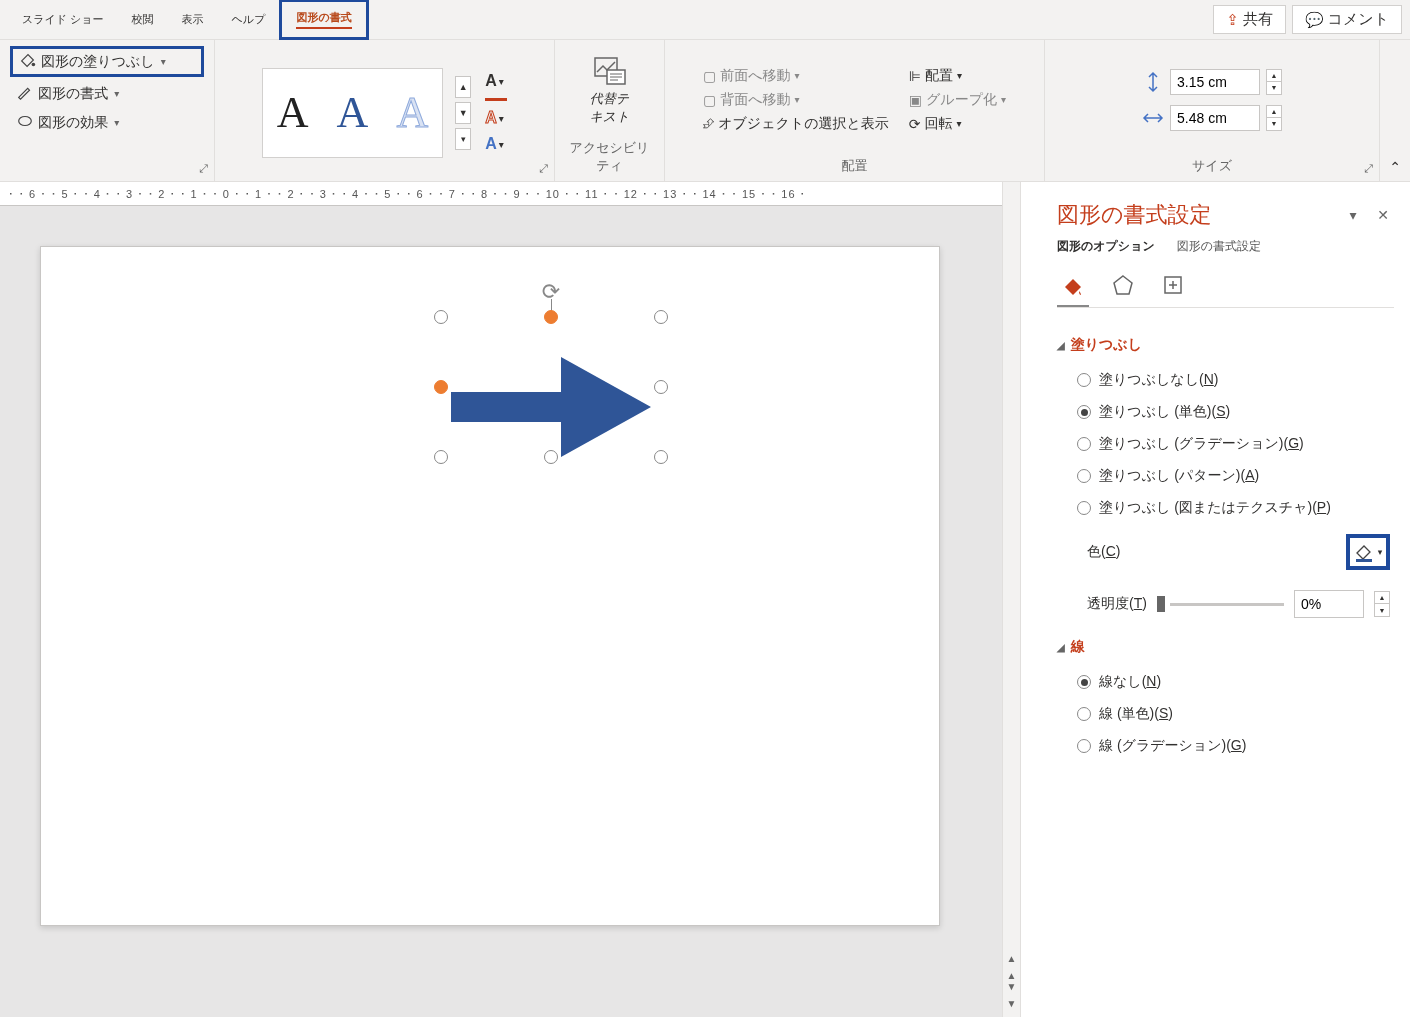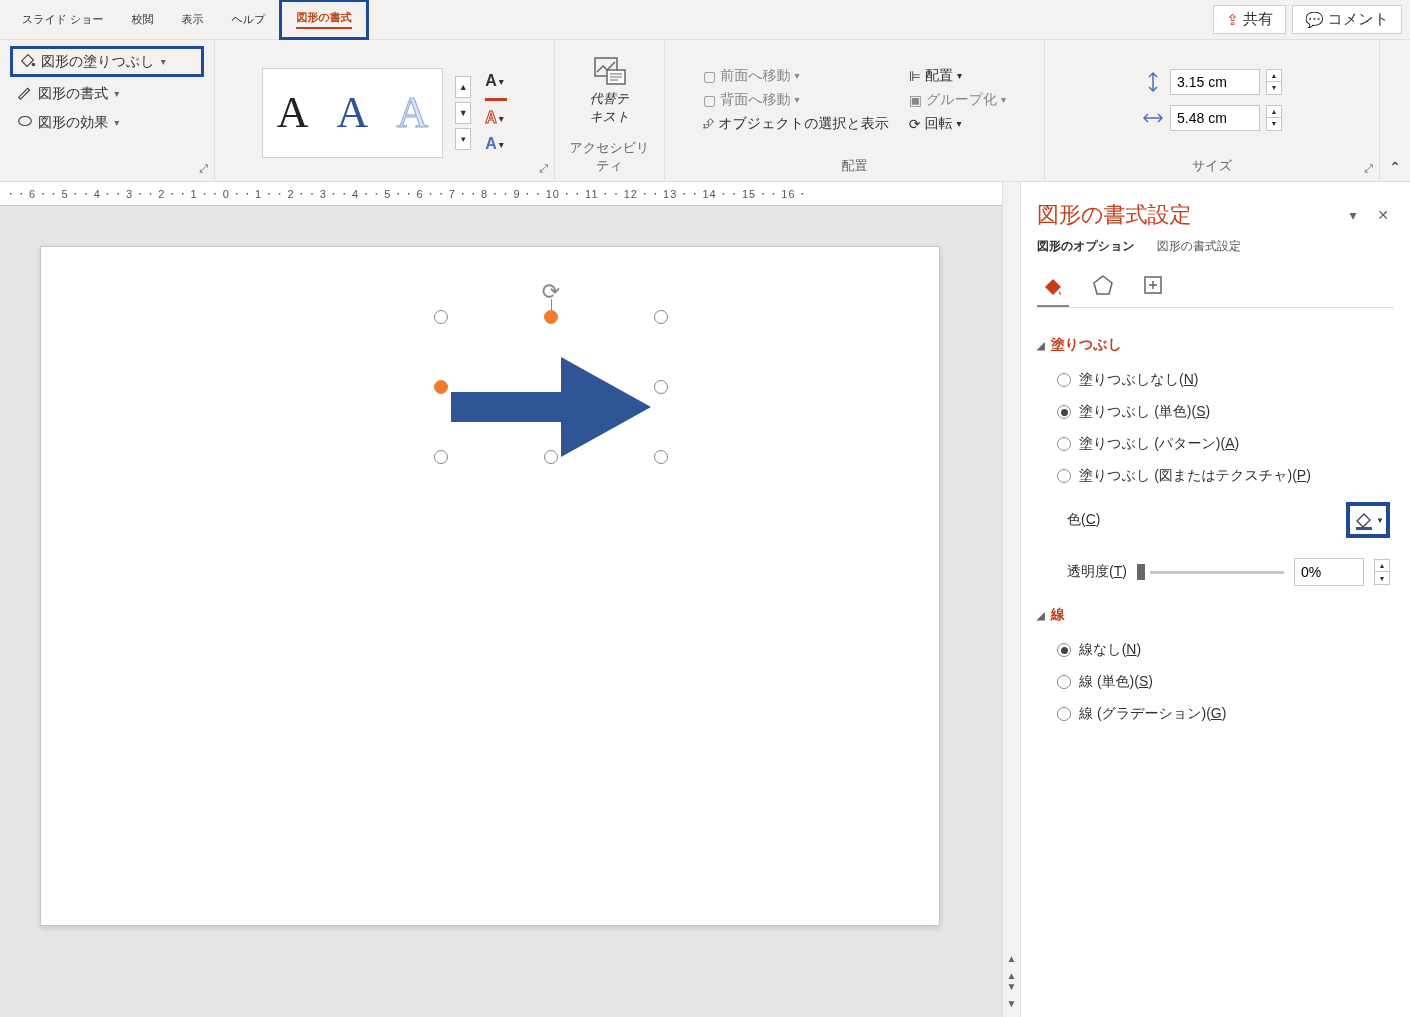--- a/index.html
+++ b/index.html
@@ -56,21 +56,21 @@
 .shape-sel { position: absolute; left: 400px; top: 70px; width: 220px; height: 140px; }
 .rot-handle { position: absolute; left: 50%; top: -38px; transform: translateX(-50%); color: #888; font-size: 22px; }
 .rot-line { position: absolute; left: 50%; top: -18px; width: 1px; height: 18px; background: #888; }
 .sel-handle { position: absolute; width: 14px; height: 14px; border: 1px solid #888; border-radius: 50%; background: #fff; }
 .sel-handle.adj { background: #ed7d31; border-color: #ed7d31; }
 .arrow-shape { position: absolute; left: 10px; top: 35px; }
 
 .vscroll { width: 18px; background: #f3f2f1; border-left: 1px solid #e1dfdd; display: flex; flex-direction: column; align-items: center; justify-content: flex-end; gap: 6px; padding-bottom: 8px; }
 .vscroll .sbtn { font-size: 10px; color: #666; cursor: pointer; }
 
-.pane { width: 390px; border-left: 1px solid #e1dfdd; background: #fff; display: flex; flex-direction: column; }
+.pane { width: 390px; border-left: 1px solid #e1dfdd; background: #fff; display: flex; flex-direction: column; padding-left: 20px; }
 .pane-head { display: flex; align-items: center; padding: 18px 16px 8px; }
 .pane-title { color: #c43e1c; font-size: 22px; font-weight: 500; flex: 1; }
 .pane-head .hbtn { width: 22px; height: 22px; display: flex; align-items: center; justify-content: center; color: #666; cursor: pointer; margin-left: 8px; font-size: 14px; }
 
 .pane-tabs { display: flex; gap: 22px; padding: 0 16px 10px; font-size: 12px; }
 .pane-tabs .ptab { cursor: pointer; color: #555; padding-bottom: 4px; }
 .pane-tabs .ptab.active { font-weight: bold; color: #323130; }
 
 .pane-icons { display: flex; gap: 18px; padding: 0 16px 6px; }
 .pane-icons .picon { width: 32px; height: 32px; display: flex; align-items: center; justify-content: center; cursor: pointer; position: relative; }
@@ -345,20 +345,24 @@
           <div class="radio-row">
             <div class="radio"></div>
             <span>塗りつぶしなし(<u class="acc">N</u>)</span>
           </div>
           <div class="radio-row">
             <div class="radio checked"></div>
             <span>塗りつぶし (単色)(<u class="acc">S</u>)</span>
           </div>
           <div class="radio-row">
             <div class="radio"></div>
+            <span>塗りつぶし (グラデーション)(<u class="acc">G</u>)</span>
+          </div>
+          <div class="radio-row">
+            <div class="radio"></div>
             <span>塗りつぶし (パターン)(<u class="acc">A</u>)</span>
           </div>
           <div class="radio-row">
             <div class="radio"></div>
             <span>塗りつぶし (図またはテクスチャ)(<u class="acc">P</u>)</span>
           </div>
         </div>
 
       <div class="prop-row">
         <span><span>色(</span><u class="acc">C</u><span>)</span></span>

